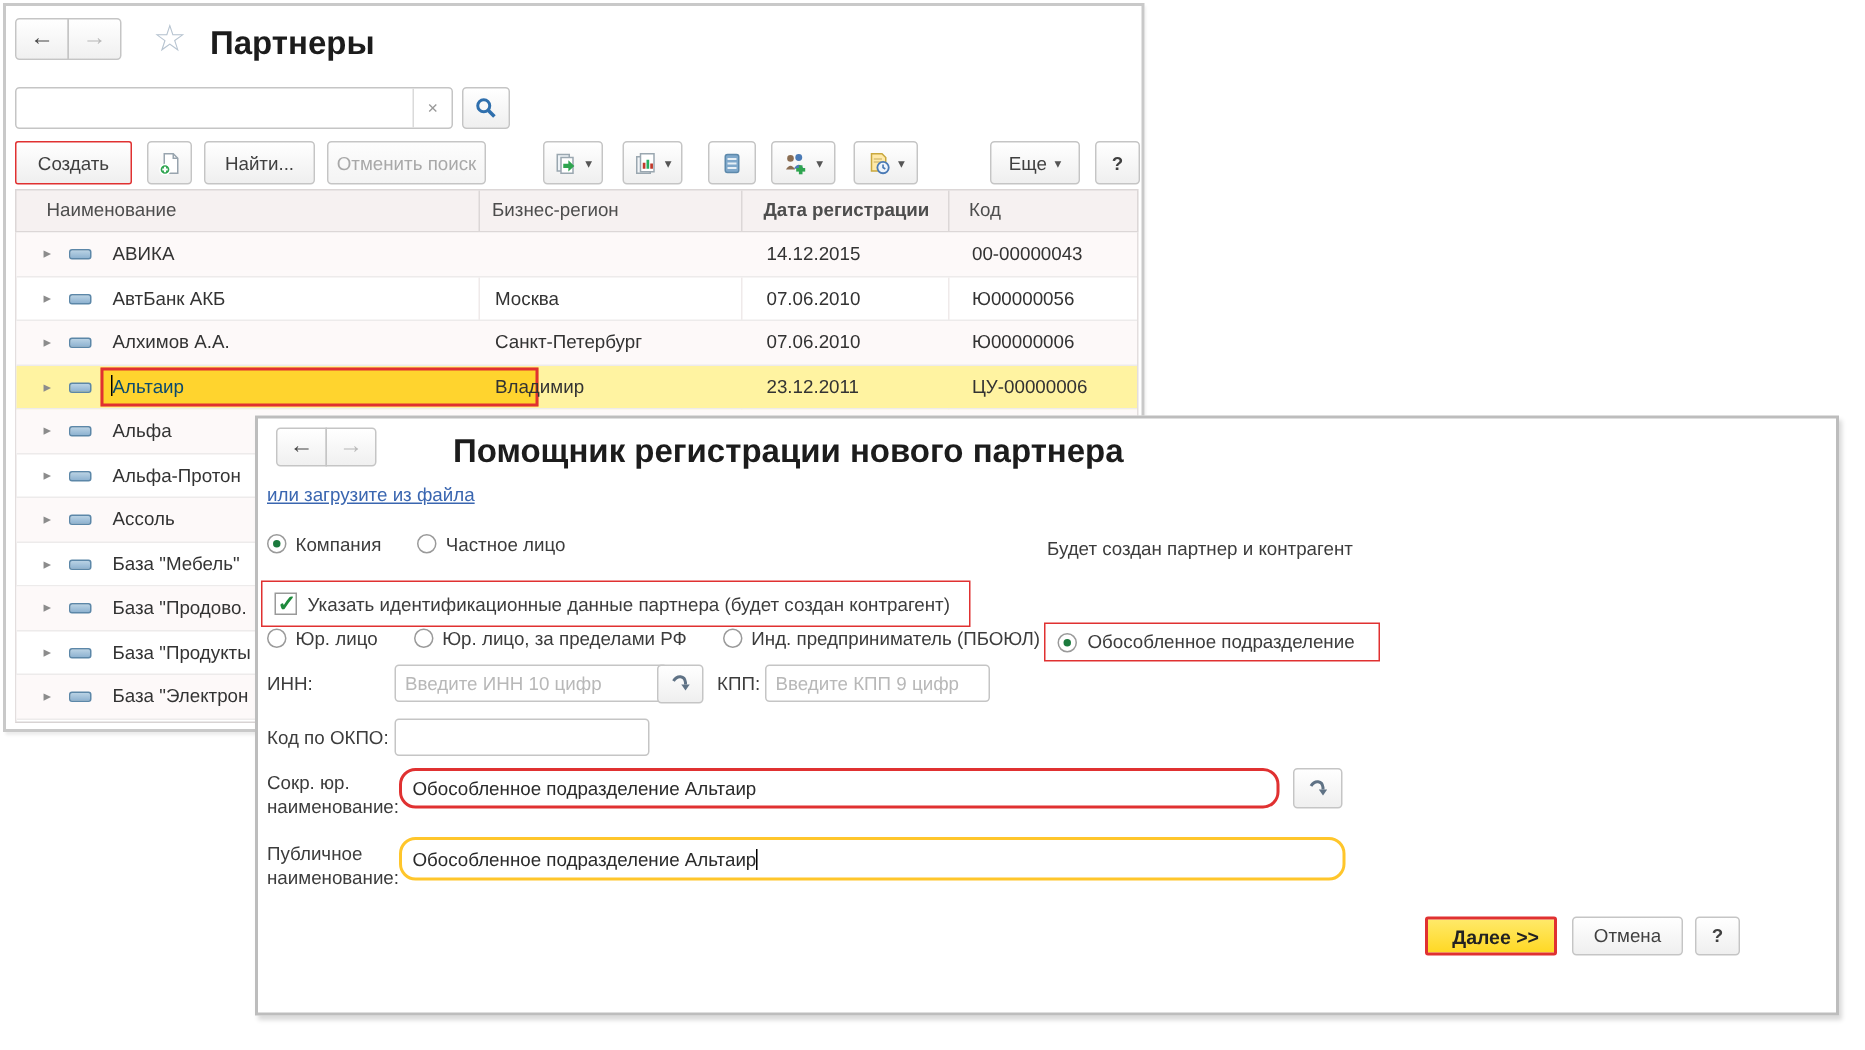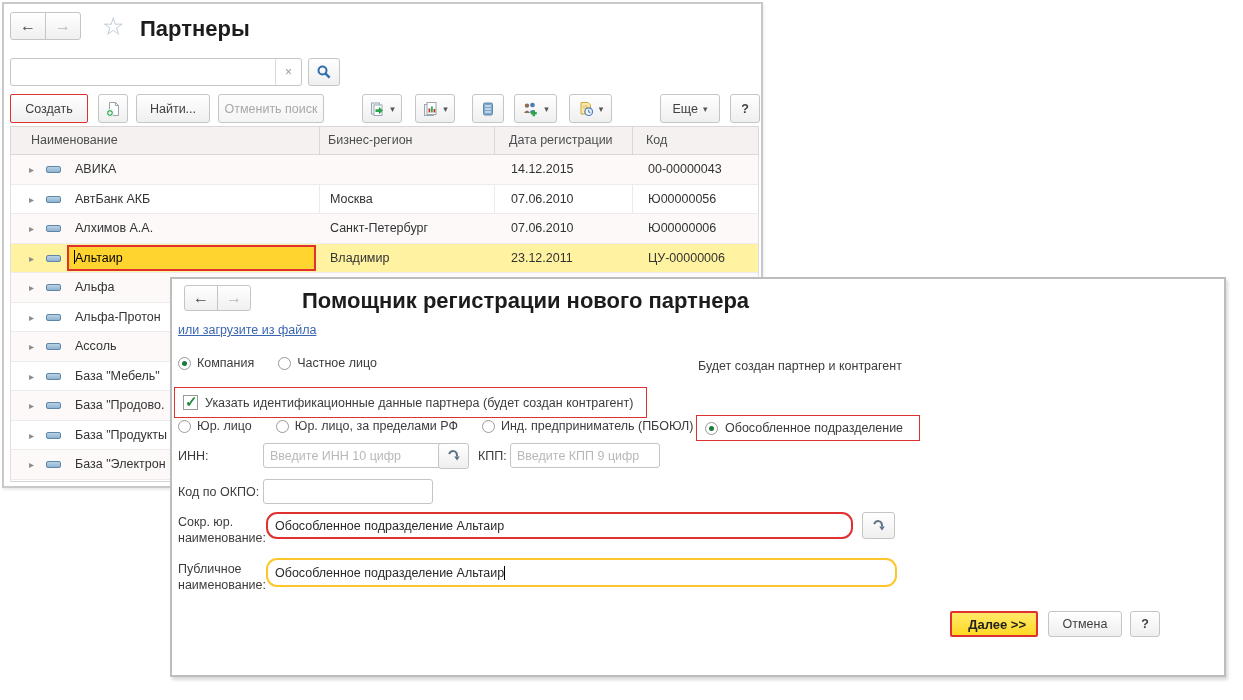--- a/index.html
+++ b/index.html
@@ -51,28 +51,28 @@
     border-left:1px solid #e3dede; border-right:1px solid #e3dede; border-bottom:1px solid #d8d3d3; }
   .bvline { position:absolute; top:0; bottom:0; width:1px; background:#efeaea; }
   .trow { position:absolute; left:0; width:747px; height:29.5px; border-bottom:1px solid #edebeb; font-size:12.5px; color:#333; }
   .trow.tint { background:#fdf9f9; }
   .trow.selected { background:#fff3a1; }
   .arr { position:absolute; left:18px; top:0; line-height:29px; font-size:10px; color:#8c8c8c; }
   .ric { position:absolute; left:35px; top:11px; width:15px; height:7px;
     background:linear-gradient(#b9d2e4,#8fb3d1); border:1px solid #5c87a8; border-radius:2px; }
   .cell { position:absolute; top:0; line-height:29px; white-space:nowrap; }
   .c-name { left:64px; } .c-region { left:319px; } .c-date { left:500px; } .c-code { left:637px; }
-  .selcell { position:absolute; left:56px; top:1px; width:249px; height:26px;
+  .selcell { position:absolute; left:56px; top:1px; width:292px; height:26px;
     background:#ffd42e; border:2px solid #e03131; line-height:22px; padding-left:5px;
-    font-size:12.5px; color:#000000; white-space:nowrap; }
+    font-size:12.5px; color:#0c4a6e; white-space:nowrap; }
   .caret { display:inline-block; width:1px; height:14px; background:#000; vertical-align:-2px; }
 
   
   .link { position:absolute; font-size:12.5px; color:#3a66b0; text-decoration:underline; white-space:nowrap; }
-  .radio-row { position:absolute; display:flex; align-items:flex-end; gap:6px; font-size:12.5px; color:#3c3c3c; white-space:nowrap; }
+  .radio-row { position:absolute; display:flex; align-items:flex-start; gap:6px; font-size:12.5px; color:#3c3c3c; white-space:nowrap; }
   .rb { width:13px; height:13px; border:1px solid #9a9a9a; border-radius:50%; background:#fff; position:relative; flex:none; }
   .rb.on::after { content:""; position:absolute; left:3px; top:3px; width:5px; height:5px; border-radius:50%; background:#1b7a3d; }
   .gap { width:12px; flex:none; }
   .redbox { position:absolute; border:1px solid #e03131; display:flex; align-items:center; gap:7px;
     font-size:12.5px; color:#3c3c3c; padding:0 8px; white-space:nowrap; }
   .cb { width:15px; height:15px; border:1px solid #9a9a9a; background:#fff; position:relative; flex:none; }
   .cb.on::after { content:"✓"; position:absolute; left:1px; top:-3px; color:#1e8a3c; font-weight:bold; font-size:15px; }
   .flabel { position:absolute; font-size:12.5px; color:#3c3c3c; white-space:nowrap; }
   .field { position:absolute; height:25px; border:1px solid #c5c5c5; border-radius:3px; background:#fff;
     font:12.5px "Liberation Sans",sans-serif; color:#333; padding:0 6px; }
@@ -187,21 +187,21 @@
       <span>Еще</span>
       <span class="dd">▾</span>
     </div>
     <div class="btn" style="left:726px; top:90px; width:30px; font-weight:bold;">
         <span>?</span>
       </div>
 
     <div class="thead">
       <span class="hcell" style="left:20px;">Наименование</span>
       <span class="hcell" style="left:317px;">Бизнес-регион</span>
-      <span class="hcell" style="left:498px;">Дата регистрации</span>
+      <span class="hcell" style="left:498px;font-weight:bold;">Дата регистрации</span>
       <span class="hcell" style="left:635px;">Код</span>
       <span class="vline" style="left:308px;"></span>
       <span class="vline" style="left:483px;"></span>
       <span class="vline" style="left:621px;"></span>
     </div>
 
     <div class="tbody">
       <span class="bvline" style="left:308px;"></span>
       <span class="bvline" style="left:483px;"></span>
       <span class="bvline" style="left:621px;"></span>

